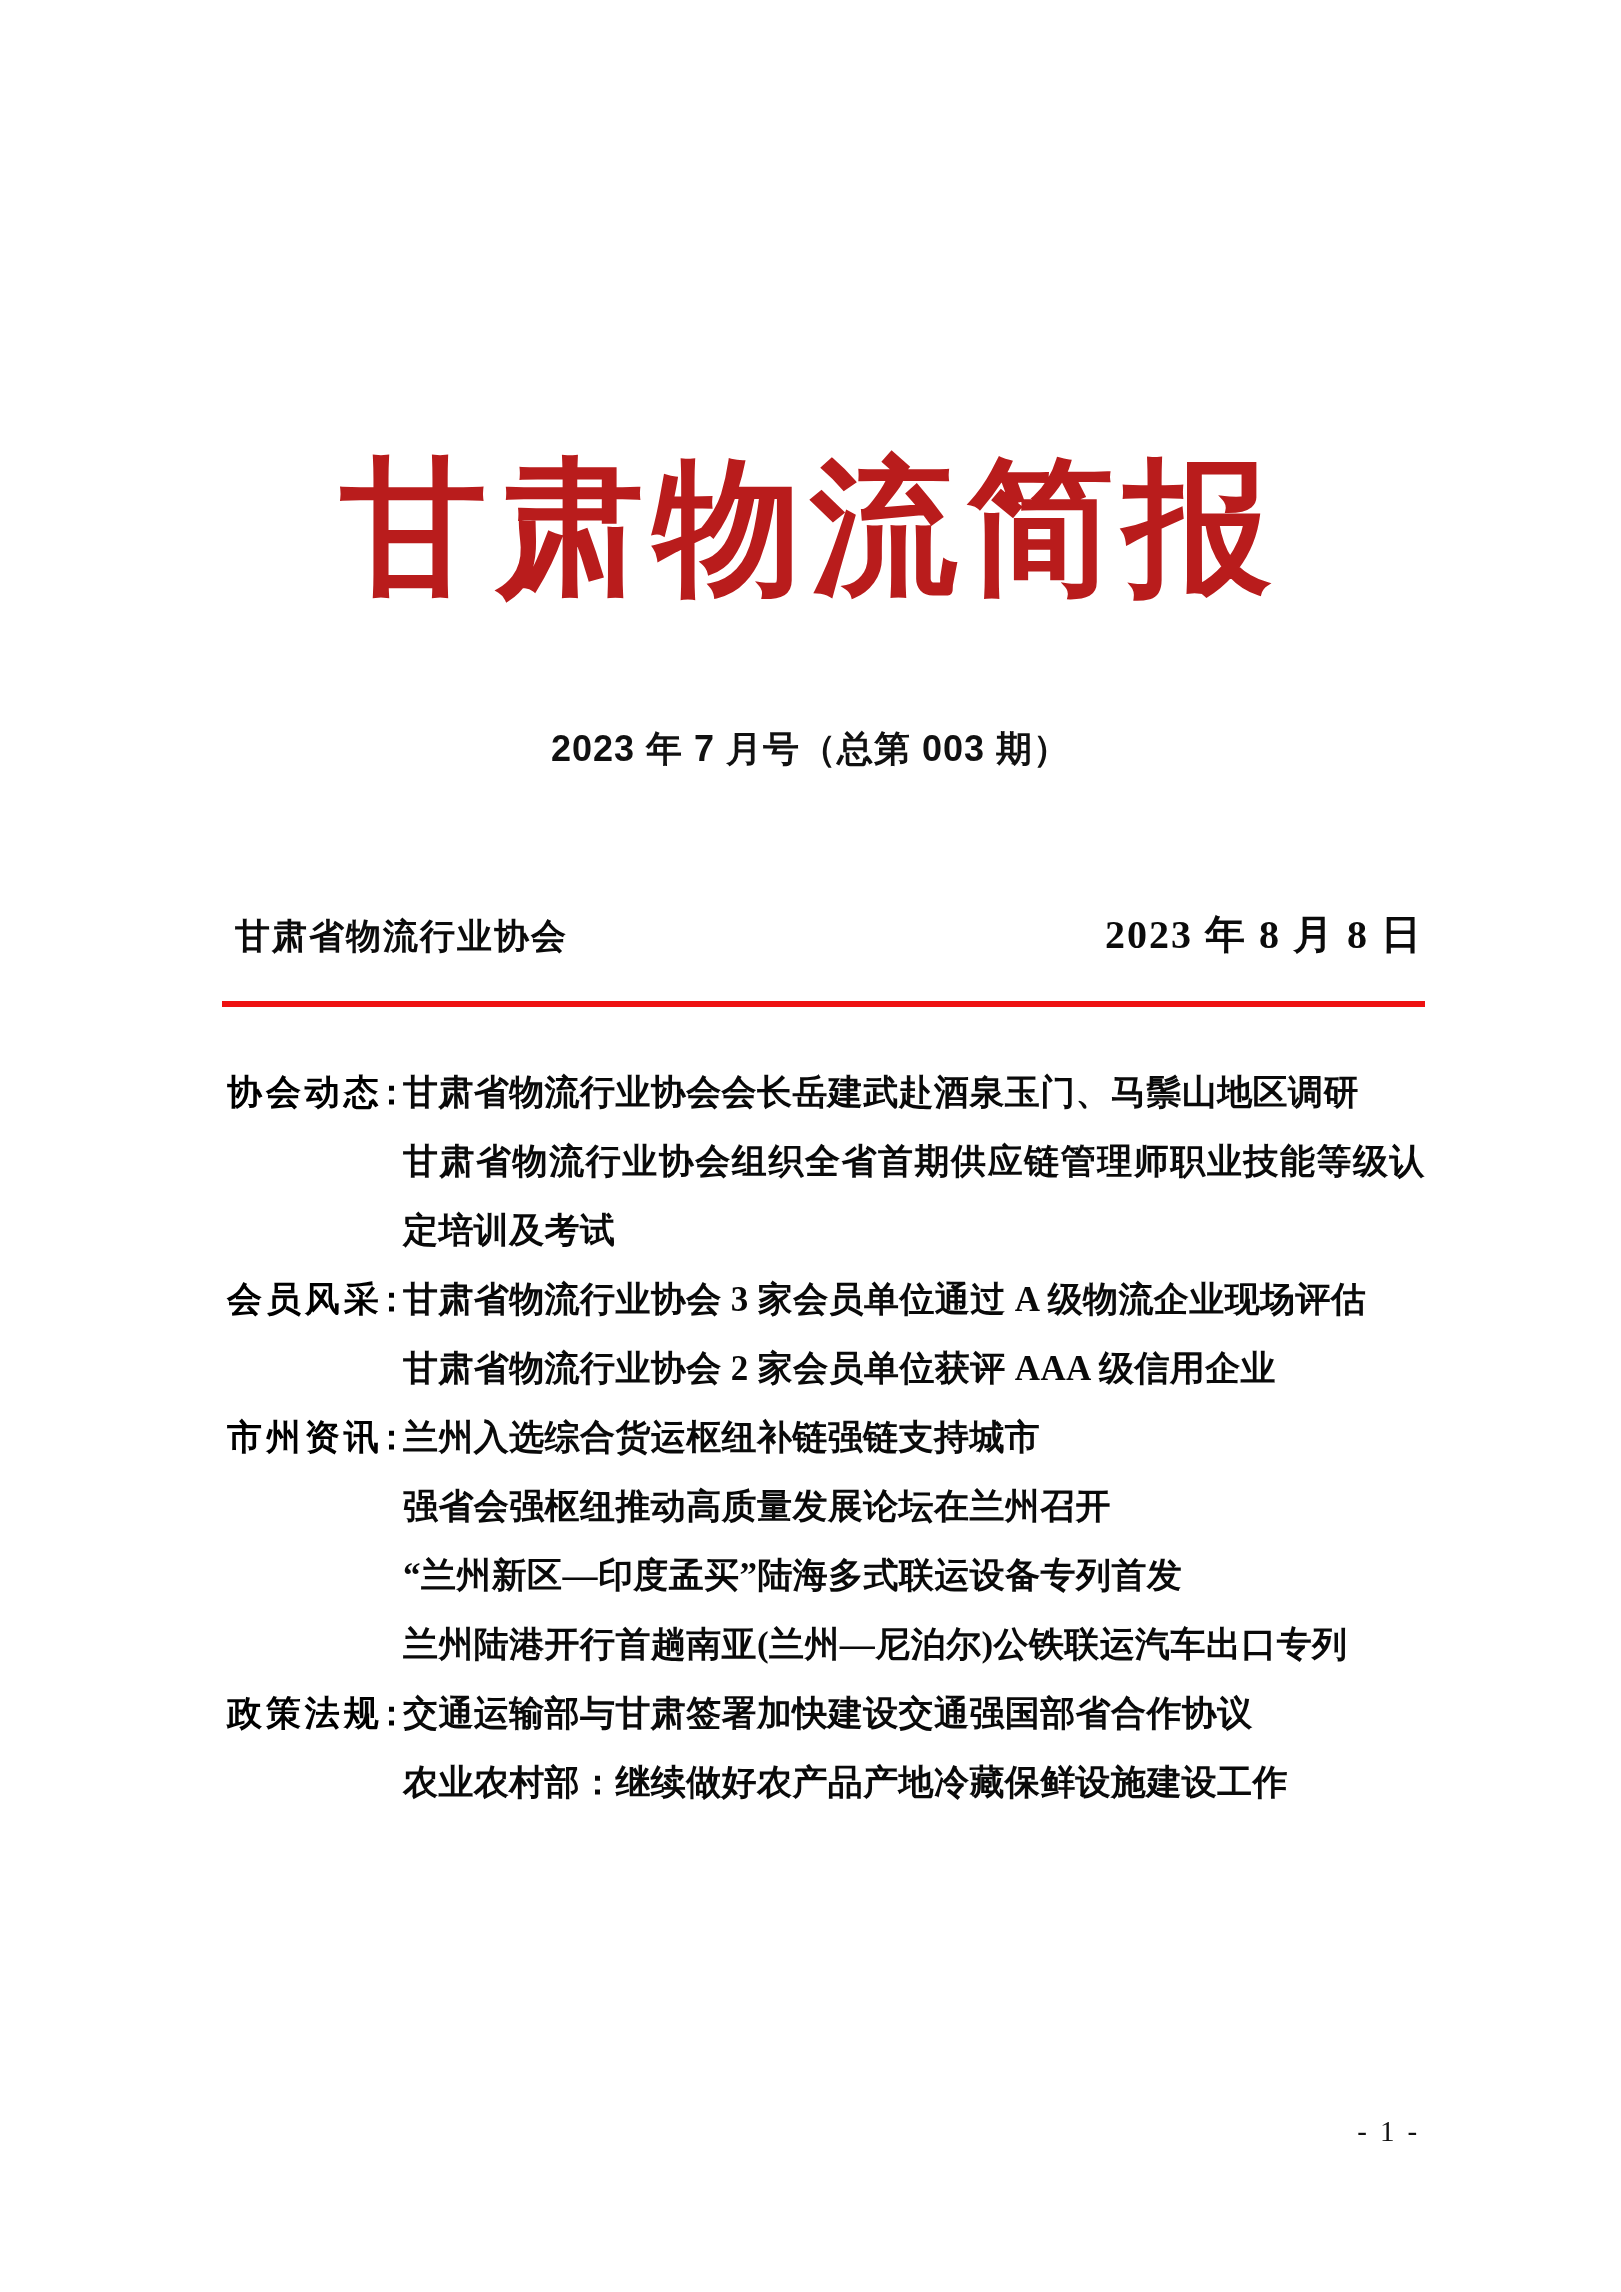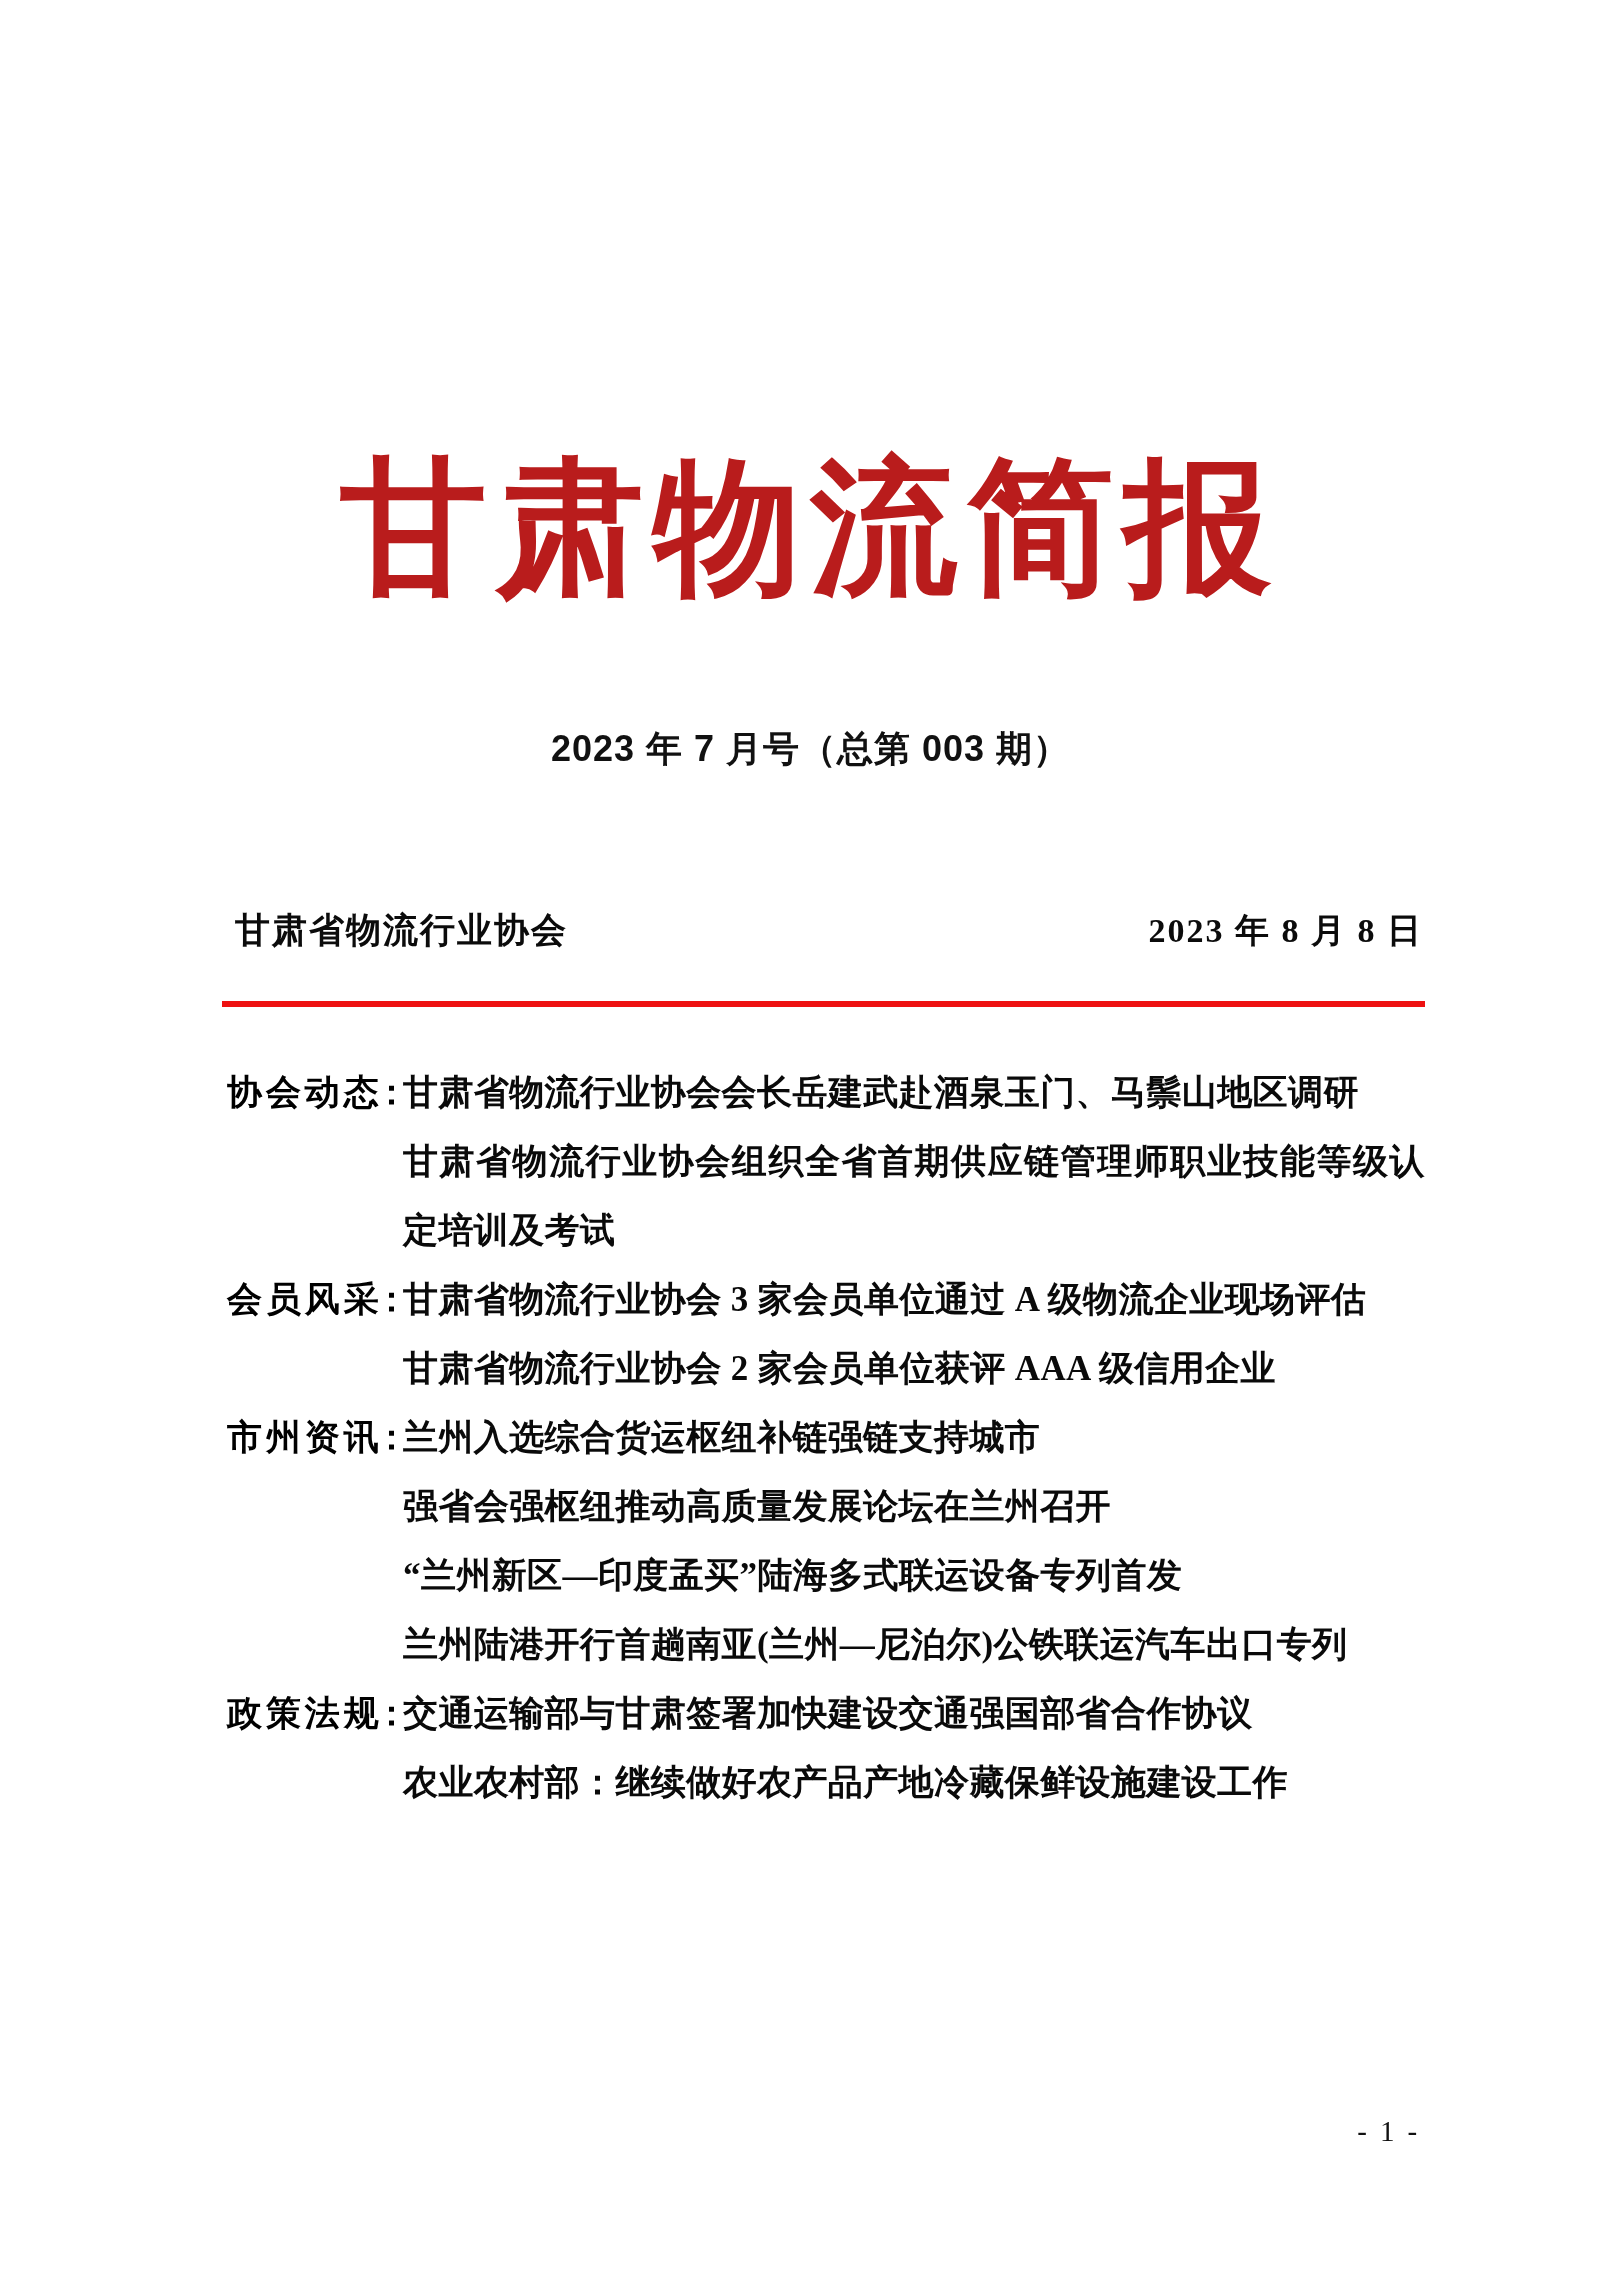--- a/index.html
+++ b/index.html
@@ -61,21 +61,21 @@
     display: flex;
     justify-content: space-between;
     align-items: baseline;
     font-size: 35px;
     font-weight: bold;
     letter-spacing: 2px;
     color: #0b0b0b;
     white-space: nowrap;
   }
   .byline-org { font-size: 35px; margin-left: 8px; }
-  .byline-date { font-size: 34px; letter-spacing: 2px; }
+  .byline-date { font-size: 40px; letter-spacing: 2px; }
 
   .rule-red {
     position: absolute;
     top: 1001px;
     left: 222px;
     width: 1203px;
     height: 5.9px;
     background: #ee1111;
   }
 

